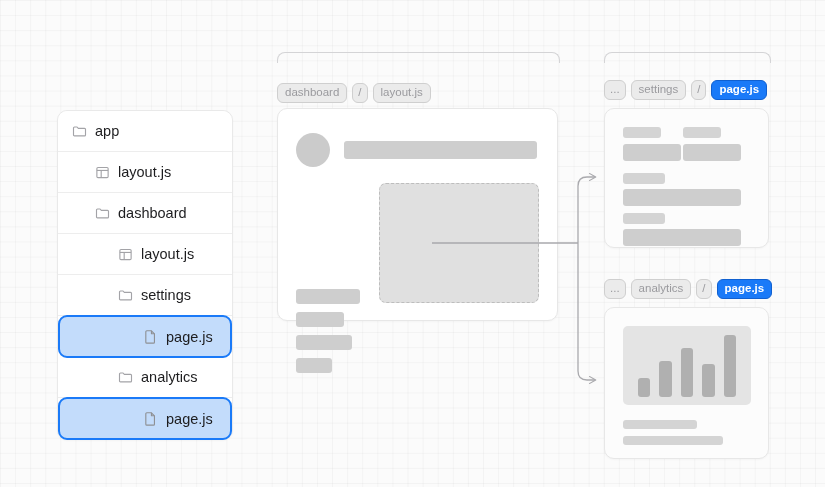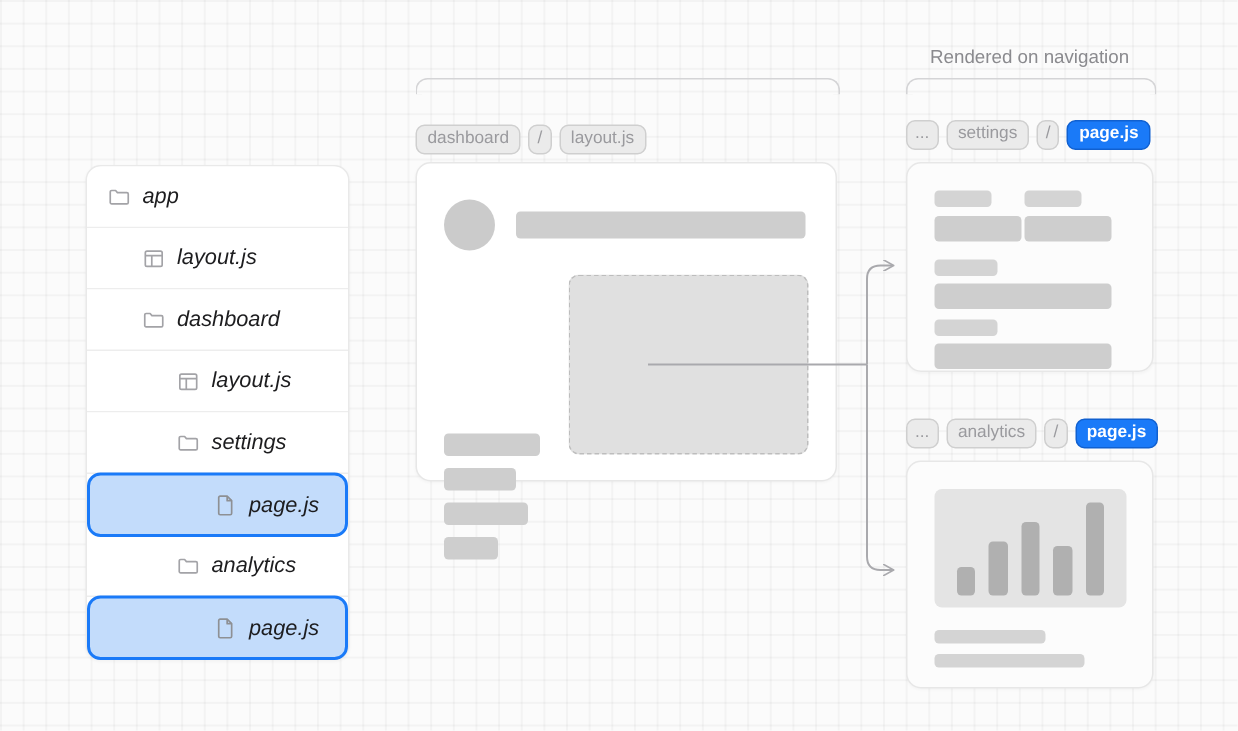--- a/index.html
+++ b/index.html
@@ -26,21 +26,20 @@
   .filetree {
     position: absolute;
     left: 57px;
     top: 110px;
     width: 174px;
     background: #ffffff;
     border: 1px solid #e9e9e9;
     border-radius: 10px;
     box-shadow: 0 1px 2px rgba(0,0,0,0.035);
     overflow: visible;
-    font-style: italic;
   }
   .tree-row {
     position: relative;
     height: 41px;
     display: flex;
     align-items: center;
     font-size: 14.5px;
     color: #1d1d1f;
     border-bottom: 1px solid #ededed;
     box-sizing: border-box;
@@ -233,21 +232,20 @@
             <path d="M4 1.9h5l3.2 3.2v9a1 1 0 0 1-1 1H4a1 1 0 0 1-1-1v-11.2a1 1 0 0 1 1-1z" stroke-linejoin="round"></path>
             <path d="M9 1.9v3.2h3.2" stroke-linejoin="round"></path>
           </svg>
         </span>
         <span class="tr-label">page.js</span>
       </div>
     </div>
 
   <div class="bracket" style="left:277px; top:52px; width:281px;"></div>
 
-  <div class="group-label" style="left:620px; top:31px;">Rendered on navigation</div>
   <div class="bracket" style="left:604px; top:52px; width:165px;"></div>
 
   <div class="crumbs" id="crumbs-preserved" style="left:277px; top:83px;">
       <span class="chip">dashboard</span>
       <span class="chip sep">/</span>
       <span class="chip">layout.js</span>
     </div>
 
   <div class="card card-white" style="left:277px; top:108px; width:281px; height:213px;">
     <div class="avatar" style="left:18px; top:24px; width:34px; height:34px;"></div>

